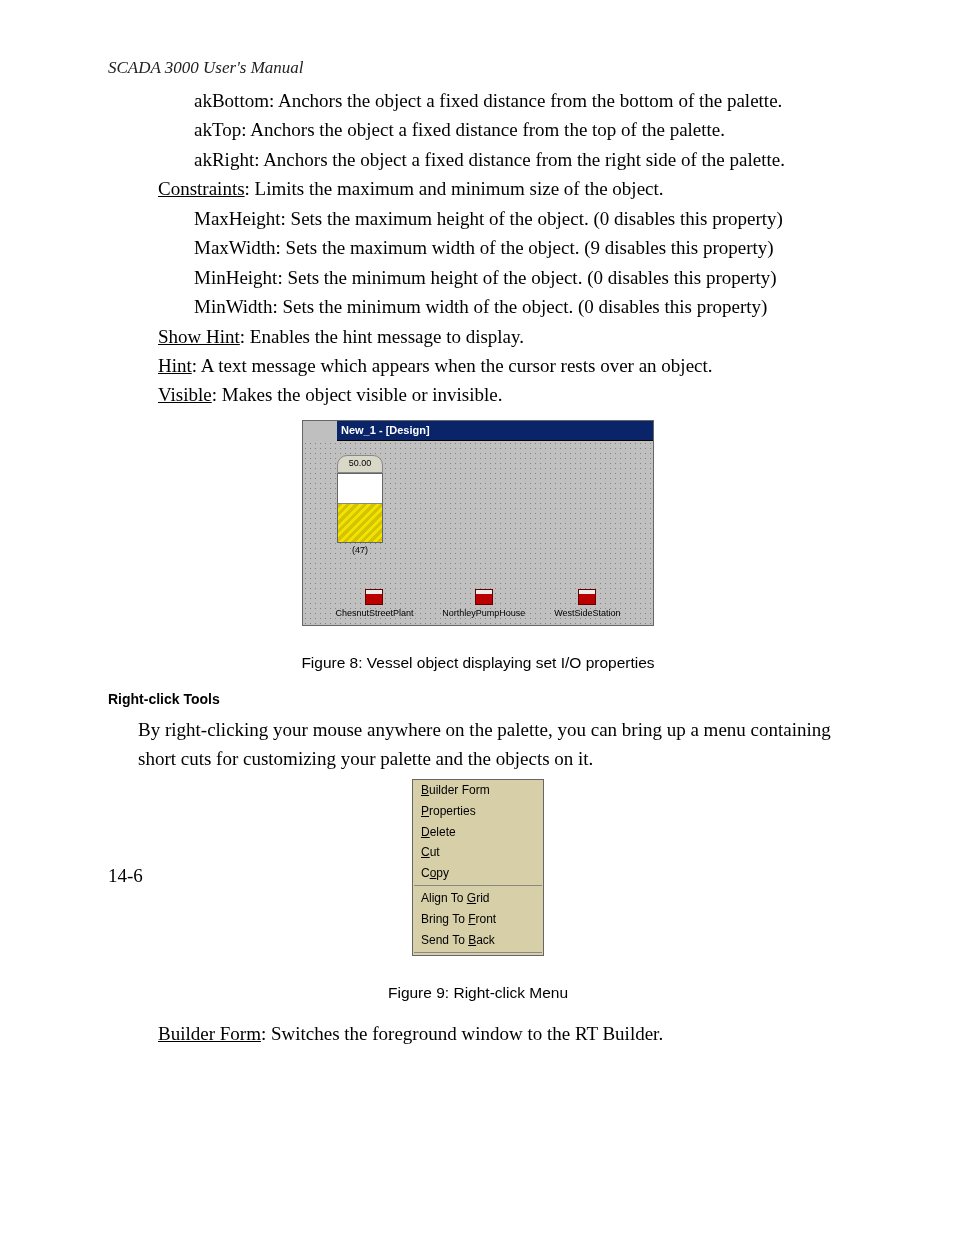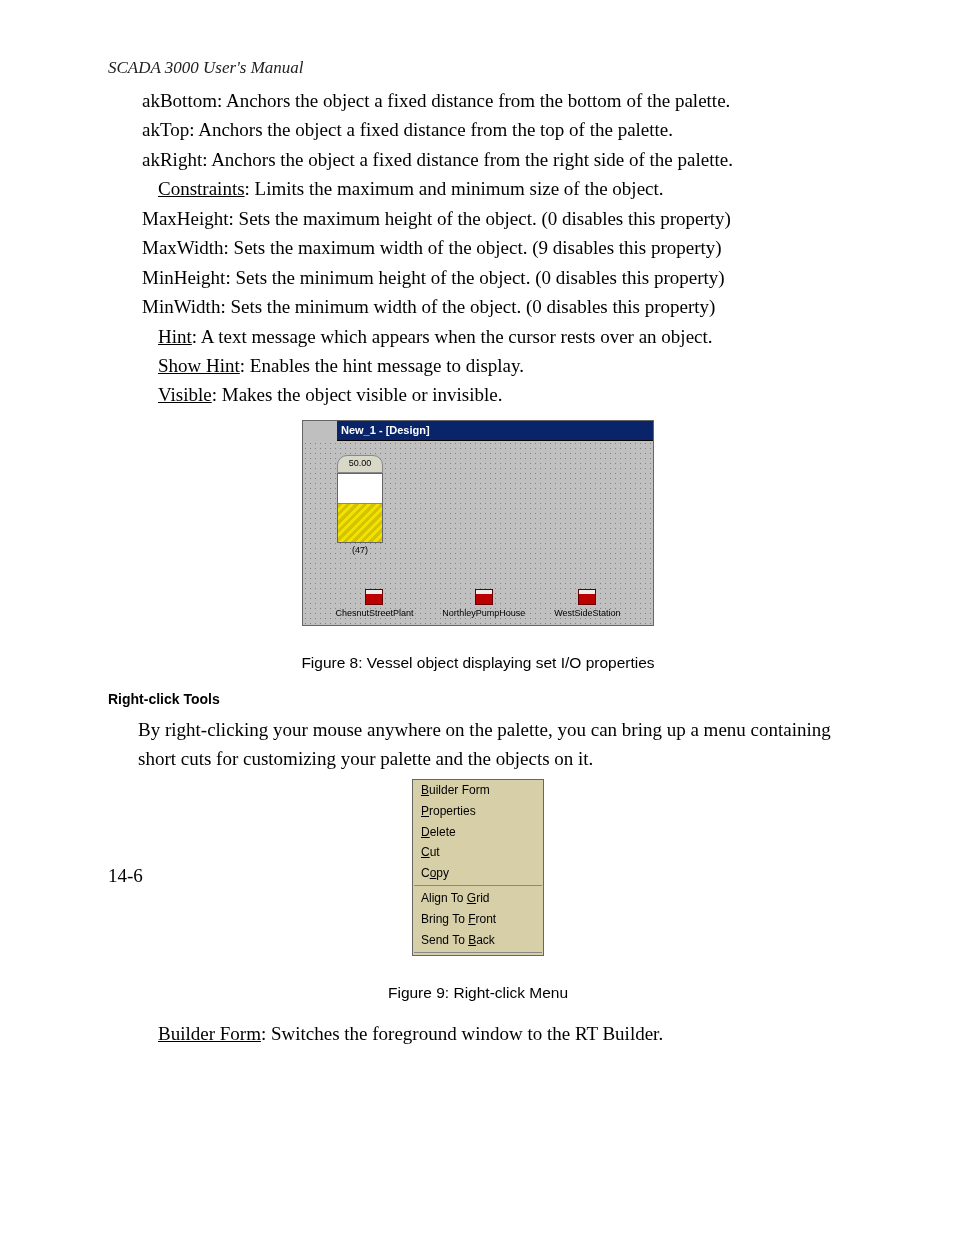--- a/index.html
+++ b/index.html
@@ -27,21 +27,21 @@
     color: #222;
   }
   .content {
     position: absolute;
     top: 86px;
     left: 108px;
     width: 740px;
     font-size: 19px;
     line-height: 1.55;
   }
-  .ind2 { margin-left: 34px; }
+  .ind2 { margin-left: 86px; }
   .ind1 { margin-left: 50px; }
   .u { text-decoration: underline; }
   .figcaption {
     text-align: center;
     font-family: Arial, Helvetica, sans-serif;
     font-size: 15.5px;
     margin-top: 25px;
     margin-bottom: 14px;
   }
   .section-head {
@@ -179,24 +179,24 @@
 
     <div class="ind1">
       <span class="u">Constraints</span><span>: Limits the maximum and minimum size of the object.</span>
     </div>
     <div class="ind2">MaxHeight: Sets the maximum height of the object. (0 disables this property)</div>
     <div class="ind2">MaxWidth: Sets the maximum width of the object. (9 disables this property)</div>
     <div class="ind2">MinHeight: Sets the minimum height of the object. (0 disables this property)</div>
     <div class="ind2">MinWidth: Sets the minimum width of the object. (0 disables this property)</div>
 
     <div class="ind1">
+      <span class="u">Show Hint</span><span>: Enables the hint message to display.</span>
+    </div>
+    <div class="ind1">
       <span class="u">Hint</span><span>: A text message which appears when the cursor rests over an object.</span>
-    </div>
-    <div class="ind1">
-      <span class="u">Show Hint</span><span>: Enables the hint message to display.</span>
     </div>
     <div class="ind1">
       <span class="u">Visible</span><span>: Makes the object visible or invisible.</span>
     </div>
 
     <div class="fig8-wrap">
       <div class="fig8-title">New_1 - [Design]</div>
       <div class="fig8-canvas">
         <div class="vessel">
           <div class="vessel-label">50.00</div>

